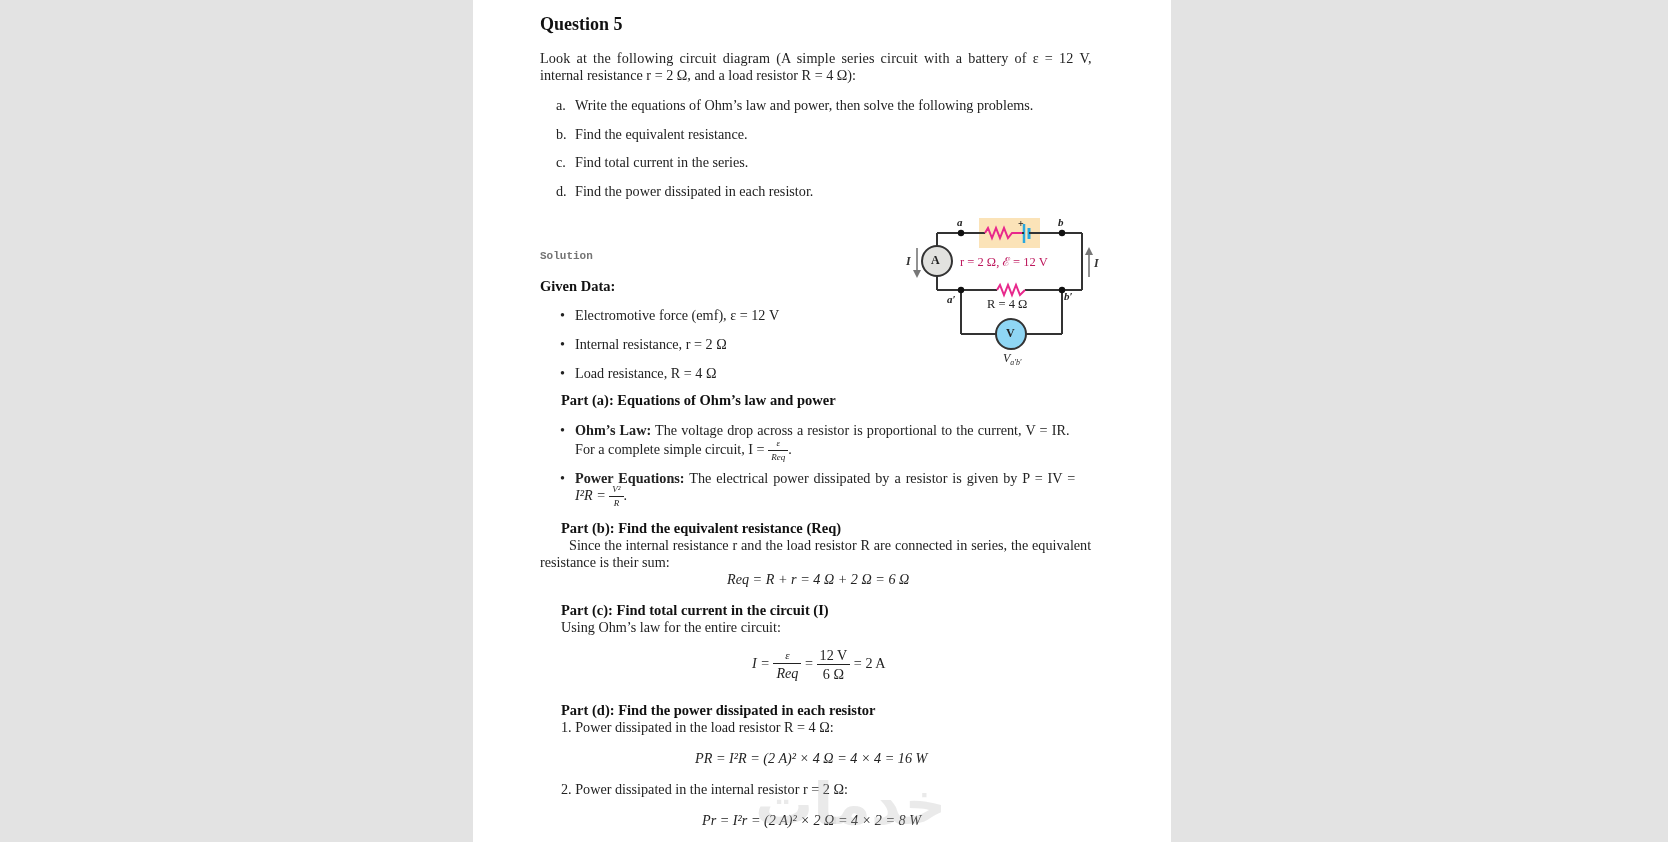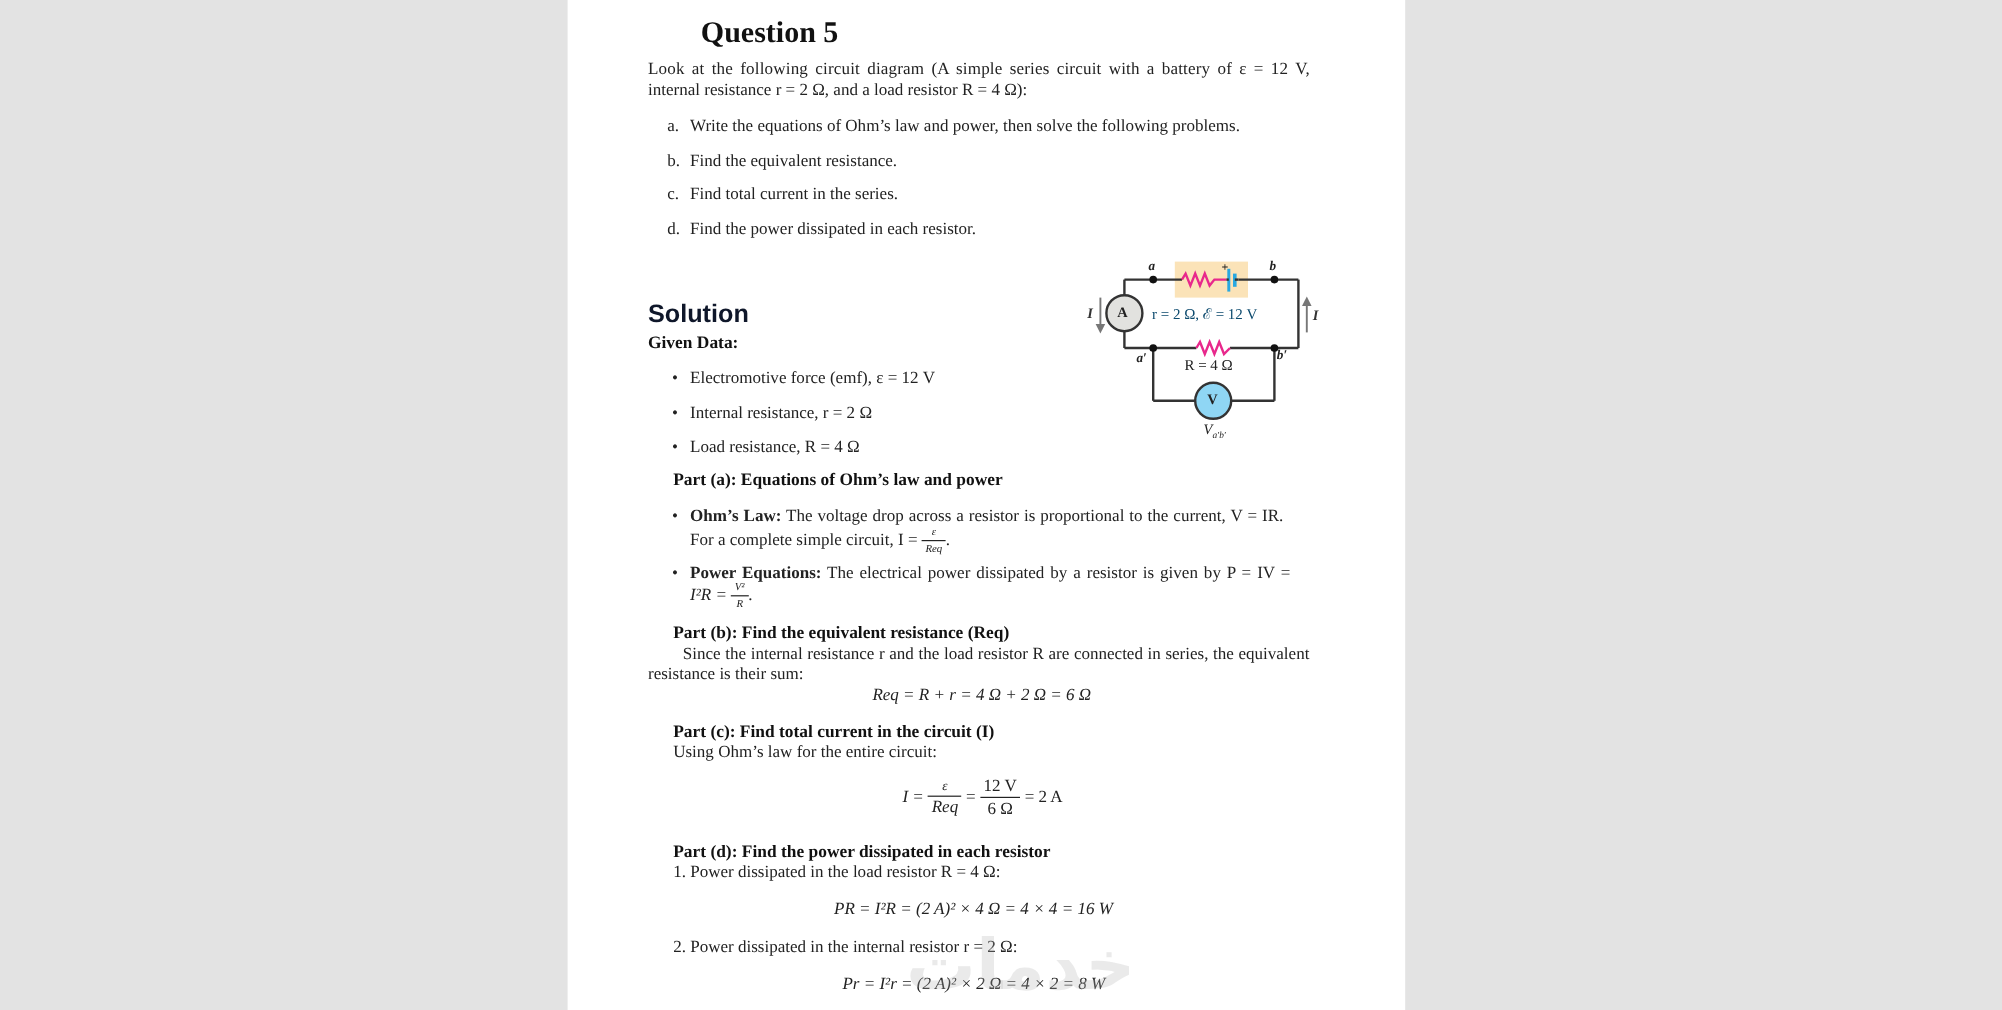--- a/index.html
+++ b/index.html
@@ -2,22 +2,22 @@
 <html><head>
 <meta charset="utf-8">
 <style>
   html, body { margin:0; padding:0; }
   body { width:1668px; height:842px; background:#e3e3e3; position:relative; overflow:hidden;
          font-family:"DejaVu Serif", "Liberation Serif", serif; color:#1a1a1a; }
   .page { position:absolute; left:473px; top:0; width:698px; height:842px; background:#ffffff; }
   .abs { position:absolute; white-space:nowrap; }
   .serif { font-family:"Liberation Serif", "DejaVu Serif", serif; }
   .txt { font-family:"Liberation Serif", serif; font-size:14.2px; color:#222; }
-  .h1 { font-family:"Liberation Serif", serif; font-weight:bold; font-size:25px; color:#111;margin-left:44px; }
-  .h2 { font-family:Liberation Sans, sans-serif; font-weight:bold; font-size:21px; color:#0f172a; }
+  .h1 { font-family:"Liberation Serif", serif; font-weight:bold; font-size:18px; color:#111; }
+  .h2 { font-family:Liberation Mono, monospace; font-weight:bold; font-size:11px; color:#737373; }
   .h3 { font-family:"Liberation Serif", serif; font-weight:bold; font-size:14.5px; color:#111; }
   .bold { font-weight:bold; }
   .it { font-style:italic; }
   .frac { display:inline-block; vertical-align:middle; text-align:center; line-height:1; }
   .frac .num { display:block; border-bottom:1px solid #222; padding:0 3px 2px; }
   .frac .den { display:block; padding:2px 3px 0; }
   .small-frac { font-size:8px; }
   sub { font-size:0.65em; }
   .watermark { position:absolute; left:730px; top:770px; font-family:"DejaVu Sans", sans-serif;
                font-size:58px; color:rgba(180,180,180,0.28); font-weight:bold; letter-spacing:2px;
@@ -98,21 +98,21 @@
 </svg>
 
 <div class="abs serif it" style="left:957px; top:216px; font-size:11px; font-weight:bold; color:#222;">a</div>
 <div class="abs serif it" style="left:1058px; top:216px; font-size:11px; font-weight:bold; color:#222;">b</div>
 <div class="abs serif it" style="left:947px; top:293px; font-size:11px; font-weight:bold; color:#222;">a′</div>
 <div class="abs serif it" style="left:1064px; top:290px; font-size:11px; font-weight:bold; color:#222;">b′</div>
 <div class="abs serif bold" style="left:931px; top:253px; font-size:12px; color:#222;">A</div>
 <div class="abs serif bold" style="left:1006px; top:326px; font-size:12px; color:#222;">V</div>
 <div class="abs serif it bold" style="left:906px; top:254px; font-size:12px; color:#333;">I</div>
 <div class="abs serif it bold" style="left:1094px; top:256px; font-size:12px; color:#333;">I</div>
-<div class="abs serif" style="left:960px; top:253px; font-size:12.5px; color:#0c4a6e;">r = 2 Ω, ℰ = 12 V</div>
+<div class="abs serif" style="left:960px; top:253px; font-size:12.5px; color:#be185d;">r = 2 Ω, ℰ = 12 V</div>
 <div class="abs serif" style="left:987px; top:297px; font-size:12.5px; color:#222;">R = 4 Ω</div>
 <div class="abs serif it" style="left:1003px; top:351px; font-size:12px; color:#222;">
   <span>V</span><sub>a′b′</sub>
 </div>
 <div class="abs serif bold" style="left:1018px; top:218px; font-size:10px; color:#222;">+</div>
 
 <div class="abs h2" style="left:540px; top:250px;">Solution</div>
 <div class="abs h3" style="left:540px; top:278px;">Given Data:</div>
 
 <div>

